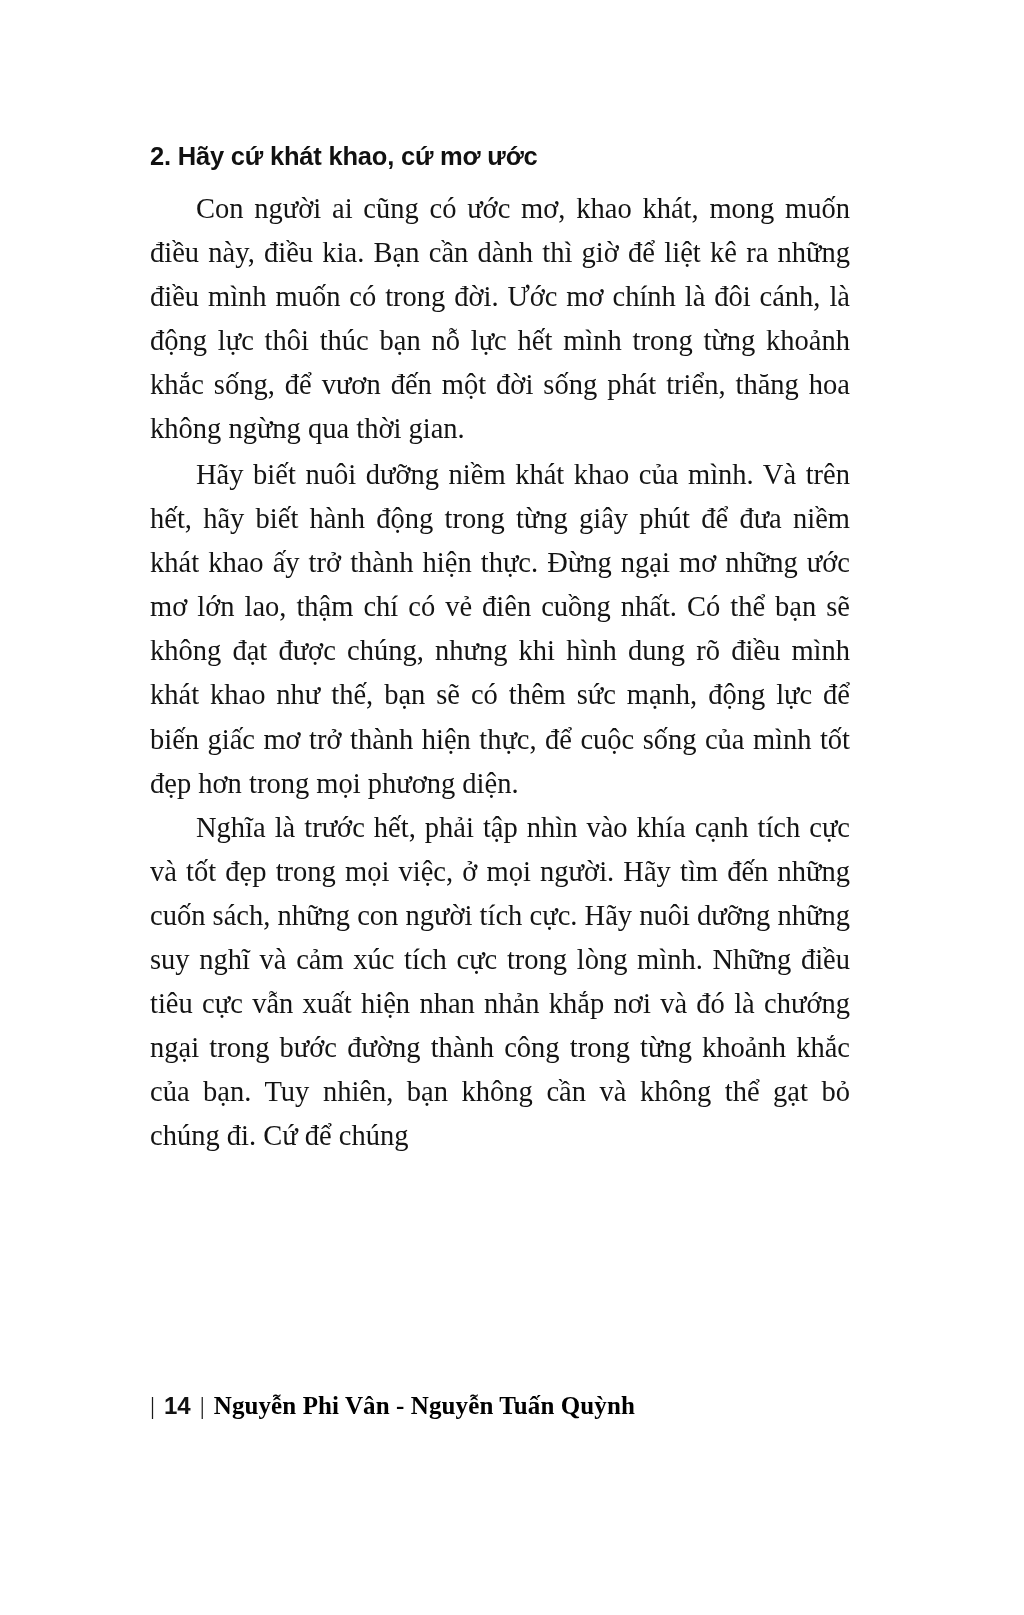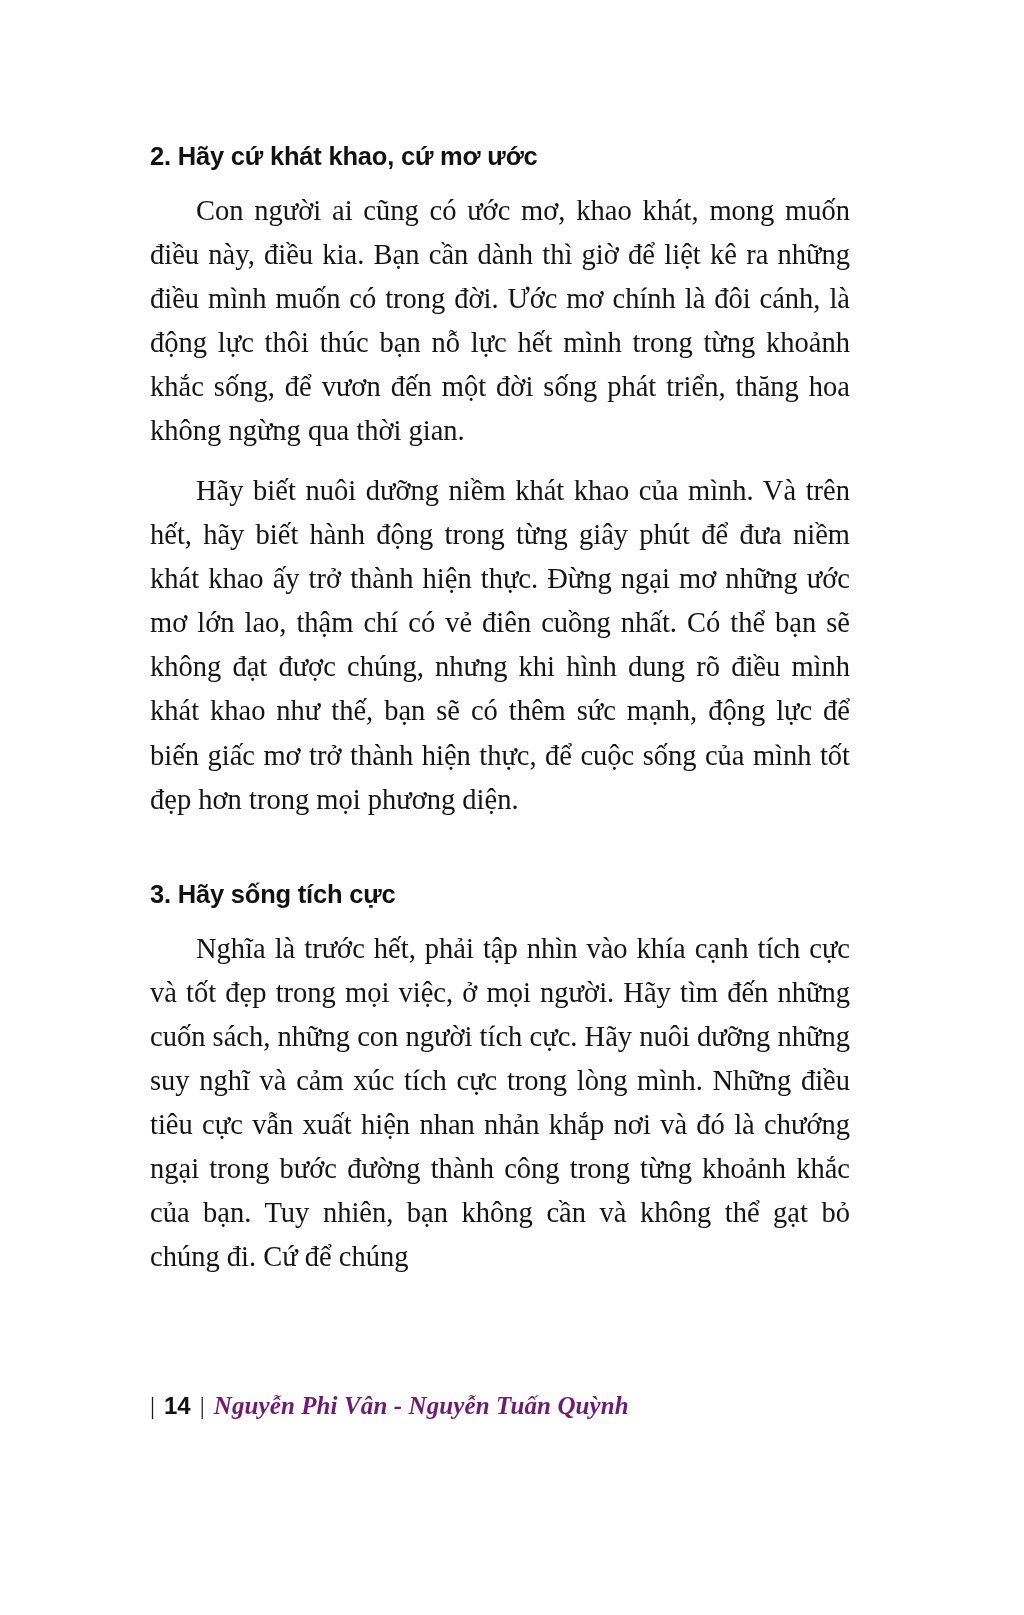--- a/index.html
+++ b/index.html
@@ -40,21 +40,21 @@
   }
   h2.section-heading.second {
     margin-top: 56px;
   }
   p.body-par {
     font-family: "Liberation Serif", serif;
     font-size: 28.5px;
     line-height: 1.545;
     text-align: justify;
     text-justify: inter-word;
-    margin: 16px 0 2px 0;
+    margin: 0 0 2px 0;
     text-indent: 46px;
     color: #141414;
   }
   p.body-par.last-of-block {
     margin-bottom: 0;
   }
   .footer {
     position: absolute;
     left: 150px;
     top: 1392px;
@@ -71,40 +71,38 @@
     line-height: 1;
   }
   .footer .page-num {
     font-family: "Liberation Sans", sans-serif;
     font-size: 24px;
     font-weight: bold;
     color: #111111;
   }
   .footer .author {
     font-size: 25px;
-    font-style: italic;
     font-weight: bold;
-    color: #701a75;
+    color: #000000;
     letter-spacing: 0.1px;
   }
 </style>
 </head>
 <body>
 
 <div class="page">
 
   <div class="content">
 
     <h2 class="section-heading">2. Hãy cứ khát khao, cứ mơ ước</h2>
 
     <p class="body-par">Con người ai cũng có ước mơ, khao khát, mong muốn điều này, điều kia. Bạn cần dành thì giờ để liệt kê ra những điều mình muốn có trong đời. Ước mơ chính là đôi cánh, là động lực thôi thúc bạn nỗ lực hết mình trong từng khoảnh khắc sống, để vươn đến một đời sống phát triển, thăng hoa không ngừng qua thời gian.</p>
 
     <p class="body-par last-of-block">Hãy biết nuôi dưỡng niềm khát khao của mình. Và trên hết, hãy biết hành động trong từng giây phút để đưa niềm khát khao ấy trở thành hiện thực. Đừng ngại mơ những ước mơ lớn lao, thậm chí có vẻ điên cuồng nhất. Có thể bạn sẽ không đạt được chúng, nhưng khi hình dung rõ điều mình khát khao như thế, bạn sẽ có thêm sức mạnh, động lực để biến giấc mơ trở thành hiện thực, để cuộc sống của mình tốt đẹp hơn trong mọi phương diện.</p>
 
-    <h2 class="section-heading second">3. Hãy sống tích cực</h2>
 
     <p class="body-par last-of-block">Nghĩa là trước hết, phải tập nhìn vào khía cạnh tích cực và tốt đẹp trong mọi việc, ở mọi người. Hãy tìm đến những cuốn sách, những con người tích cực. Hãy nuôi dưỡng những suy nghĩ và cảm xúc tích cực trong lòng mình. Những điều tiêu cực vẫn xuất hiện nhan nhản khắp nơi và đó là chướng ngại trong bước đường thành công trong từng khoảnh khắc của bạn. Tuy nhiên, bạn không cần và không thể gạt bỏ chúng đi. Cứ để chúng</p>
 
   </div>
 
   <div class="footer">
     <span class="bar">|</span>
     <span class="page-num">14</span>
     <span class="bar">|</span>
     <span class="author">Nguyễn Phi Vân - Nguyễn Tuấn Quỳnh</span>

